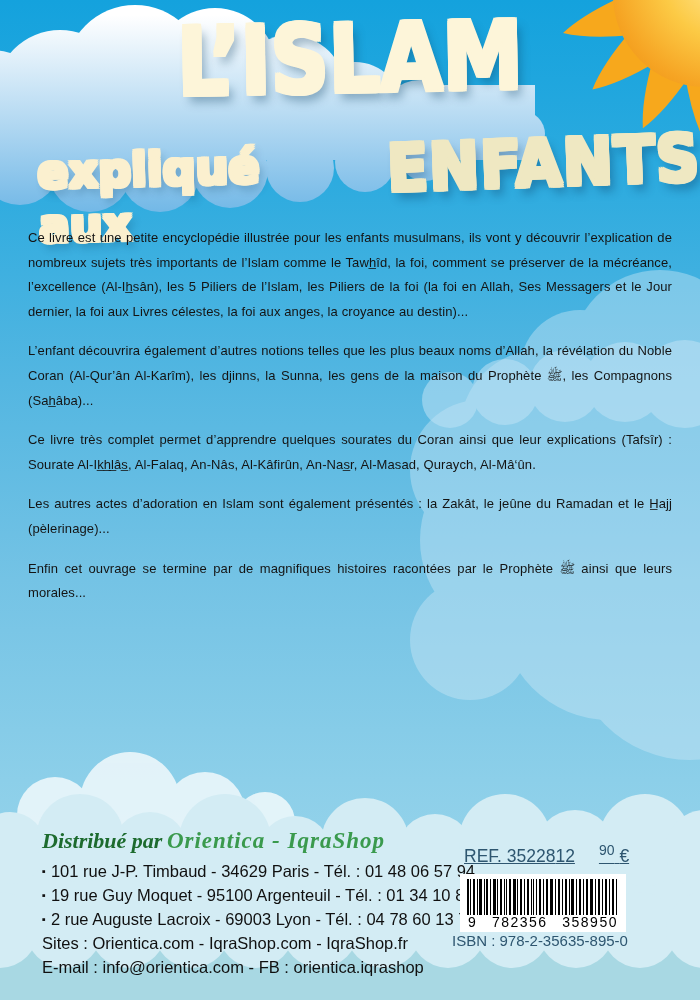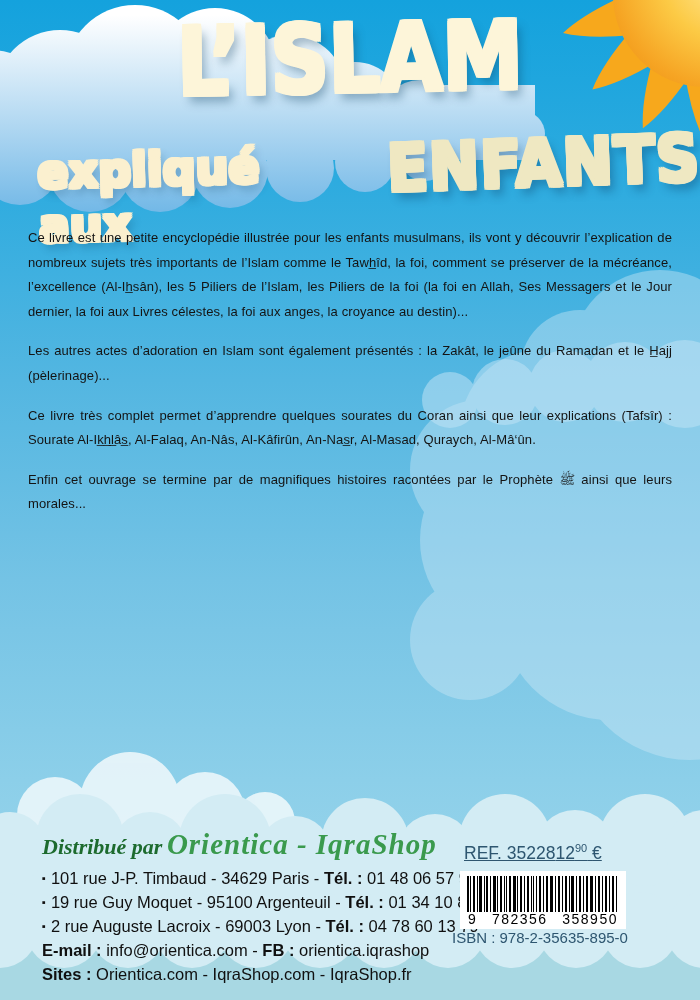--- a/index.html
+++ b/index.html
@@ -44,28 +44,28 @@
   .paragraphs{position:absolute;top:226px;left:28px;width:644px;}
   .paragraphs p{
     margin:0 0 15px 0;font-size:13px;line-height:24.6px;text-align:justify;
     color:#141414;letter-spacing:.1px;
   }
 
   
   .footer-left{position:absolute;left:42px;top:828px;width:400px;color:#101010;}
   .distrib-line{white-space:nowrap;margin-bottom:5px;}
   .distrib-par{font-family:"Liberation Serif",serif;font-style:italic;font-weight:bold;font-size:22px;color:#1d6b2e;}
-  .distrib-name{font-family:"Liberation Serif",serif;font-style:italic;font-weight:bold;font-size:29px;color:#3a9a4d;letter-spacing:1px;}
+  .distrib-name{font-family:"Liberation Serif",serif;font-style:italic;font-weight:bold;font-size:23px;color:#3a9a4d;letter-spacing:1px;}
   .addr{font-size:16.5px;line-height:24px;white-space:nowrap;}
   .addr .bullet{font-size:11px;vertical-align:2px;margin-right:5px;}
-  .addr b{font-weight:bold;text-align:center;}
+  .addr b{font-weight:normal;text-align:center;}
 
   .footer-right{position:absolute;left:452px;top:842px;width:218px;color:#2e5670;}
   .ref-row{display:flex;justify-content:flex-start;align-items:baseline;font-size:17.5px;padding:0 4px 0 12px;text-decoration:underline;}
-  .price sup{font-size:11px;}
+  .price sup{font-size:14px;margin-left:24px;}
   .barcode-box{background:#ffffff;margin-top:7px;padding:5px 7px 3px 7px;width:166px;margin-left:8px;box-sizing:border-box;}
   .bc-digits{display:flex;justify-content:space-between;font-size:14px;letter-spacing:1.5px;color:#000;margin-top:-12px;position:relative;}
   .bc-digits span{background:#fff;padding:0 1px;line-height:14px;}
   .isbn{font-size:15px;text-align:left;white-space:nowrap;}
 </style>
 </head>
 <body>
 
 <div class="page">
 
@@ -183,46 +183,47 @@
     <div class="title-wrap">
       <span class="t-islam">L’ISLAM</span>
     </div>
     <div class="row2">
       <span class="t-explique">expliqué aux</span>
       <span class="t-enfants">ENFANTS</span>
     </div>
 
     <div class="paragraphs">
       <p>Ce livre est une petite encyclopédie illustrée pour les enfants musulmans, ils vont y découvrir l’explication de nombreux sujets très importants de l’Islam comme le Tawh̲îd, la foi, comment se préserver de la mécréance, l’excellence (Al-Ih̲sân), les 5 Piliers de l’Islam, les Piliers de la foi (la foi en Allah, Ses Messagers et le Jour dernier, la foi aux Livres célestes, la foi aux anges, la croyance au destin)...</p>
+      <p>L’enfant découvrira également d’autres notions telles que les plus beaux noms d’Allah, la révélation du Noble Coran (Al-Qur’ân Al-Karîm), les djinns, la Sunna, les gens de la maison du Prophète ﷺ, les Compagnons (Sah̲âba)...</p>
+      <p>Ce livre très complet permet d’apprendre quelques sourates du Coran ainsi que leur explications (Tafsîr) : Sourate Al-Ik̲h̲l̲âs̲, Al-Falaq, An-Nâs, Al-Kâfirûn, An-Nas̲r, Al-Masad, Quraych, Al-Mâ‘ûn.</p>
       <p>Les autres actes d’adoration en Islam sont également présentés : la Zakât, le jeûne du Ramadan et le H̲ajj (pèlerinage)...</p>
-      <p>Ce livre très complet permet d’apprendre quelques sourates du Coran ainsi que leur explications (Tafsîr) : Sourate Al-Ik̲h̲l̲âs̲, Al-Falaq, An-Nâs, Al-Kâfirûn, An-Nas̲r, Al-Masad, Quraych, Al-Mâ‘ûn.</p>
       <p>Enfin cet ouvrage se termine par de magnifiques histoires racontées par le Prophète ﷺ ainsi que leurs morales...</p>
     </div>
 
     <div class="footer-left">
       <div class="distrib-line">
         <span class="distrib-par">Distribué par</span>
         <span class="distrib-name">Orientica - IqraShop</span>
       </div>
 
       <div class="addr">
         <span class="bullet">▪</span><span>101 rue J-P. Timbaud - 34629 Paris - </span><b>Tél. :</b><span> 01 48 06 57 94</span>
       </div>
       <div class="addr">
         <span class="bullet">▪</span><span>19 rue Guy Moquet - 95100 Argenteuil - </span><b>Tél. :</b><span> 01 34 10 88 14</span>
       </div>
       <div class="addr">
         <span class="bullet">▪</span><span>2 rue Auguste Lacroix - 69003 Lyon - </span><b>Tél. :</b><span> 04 78 60 13 79</span>
       </div>
 
       <div class="addr">
+        <b>Sites :</b><span> Orientica.com - IqraShop.com - IqraShop.fr</span>
+      </div>
+      <div class="addr">
         <b>E-mail :</b><span> info@orientica.com - </span><b>FB :</b><span> orientica.iqrashop</span>
-      </div>
-      <div class="addr">
-        <b>Sites :</b><span> Orientica.com - IqraShop.com - IqraShop.fr</span>
       </div>
     </div>
 
     <div class="footer-right">
       <div class="ref-row">
         <span>REF. 35228</span>
         <span class="price"><span>12</span><sup>90</sup> <span>€</span></span>
       </div>
 
       <div class="barcode-box">

